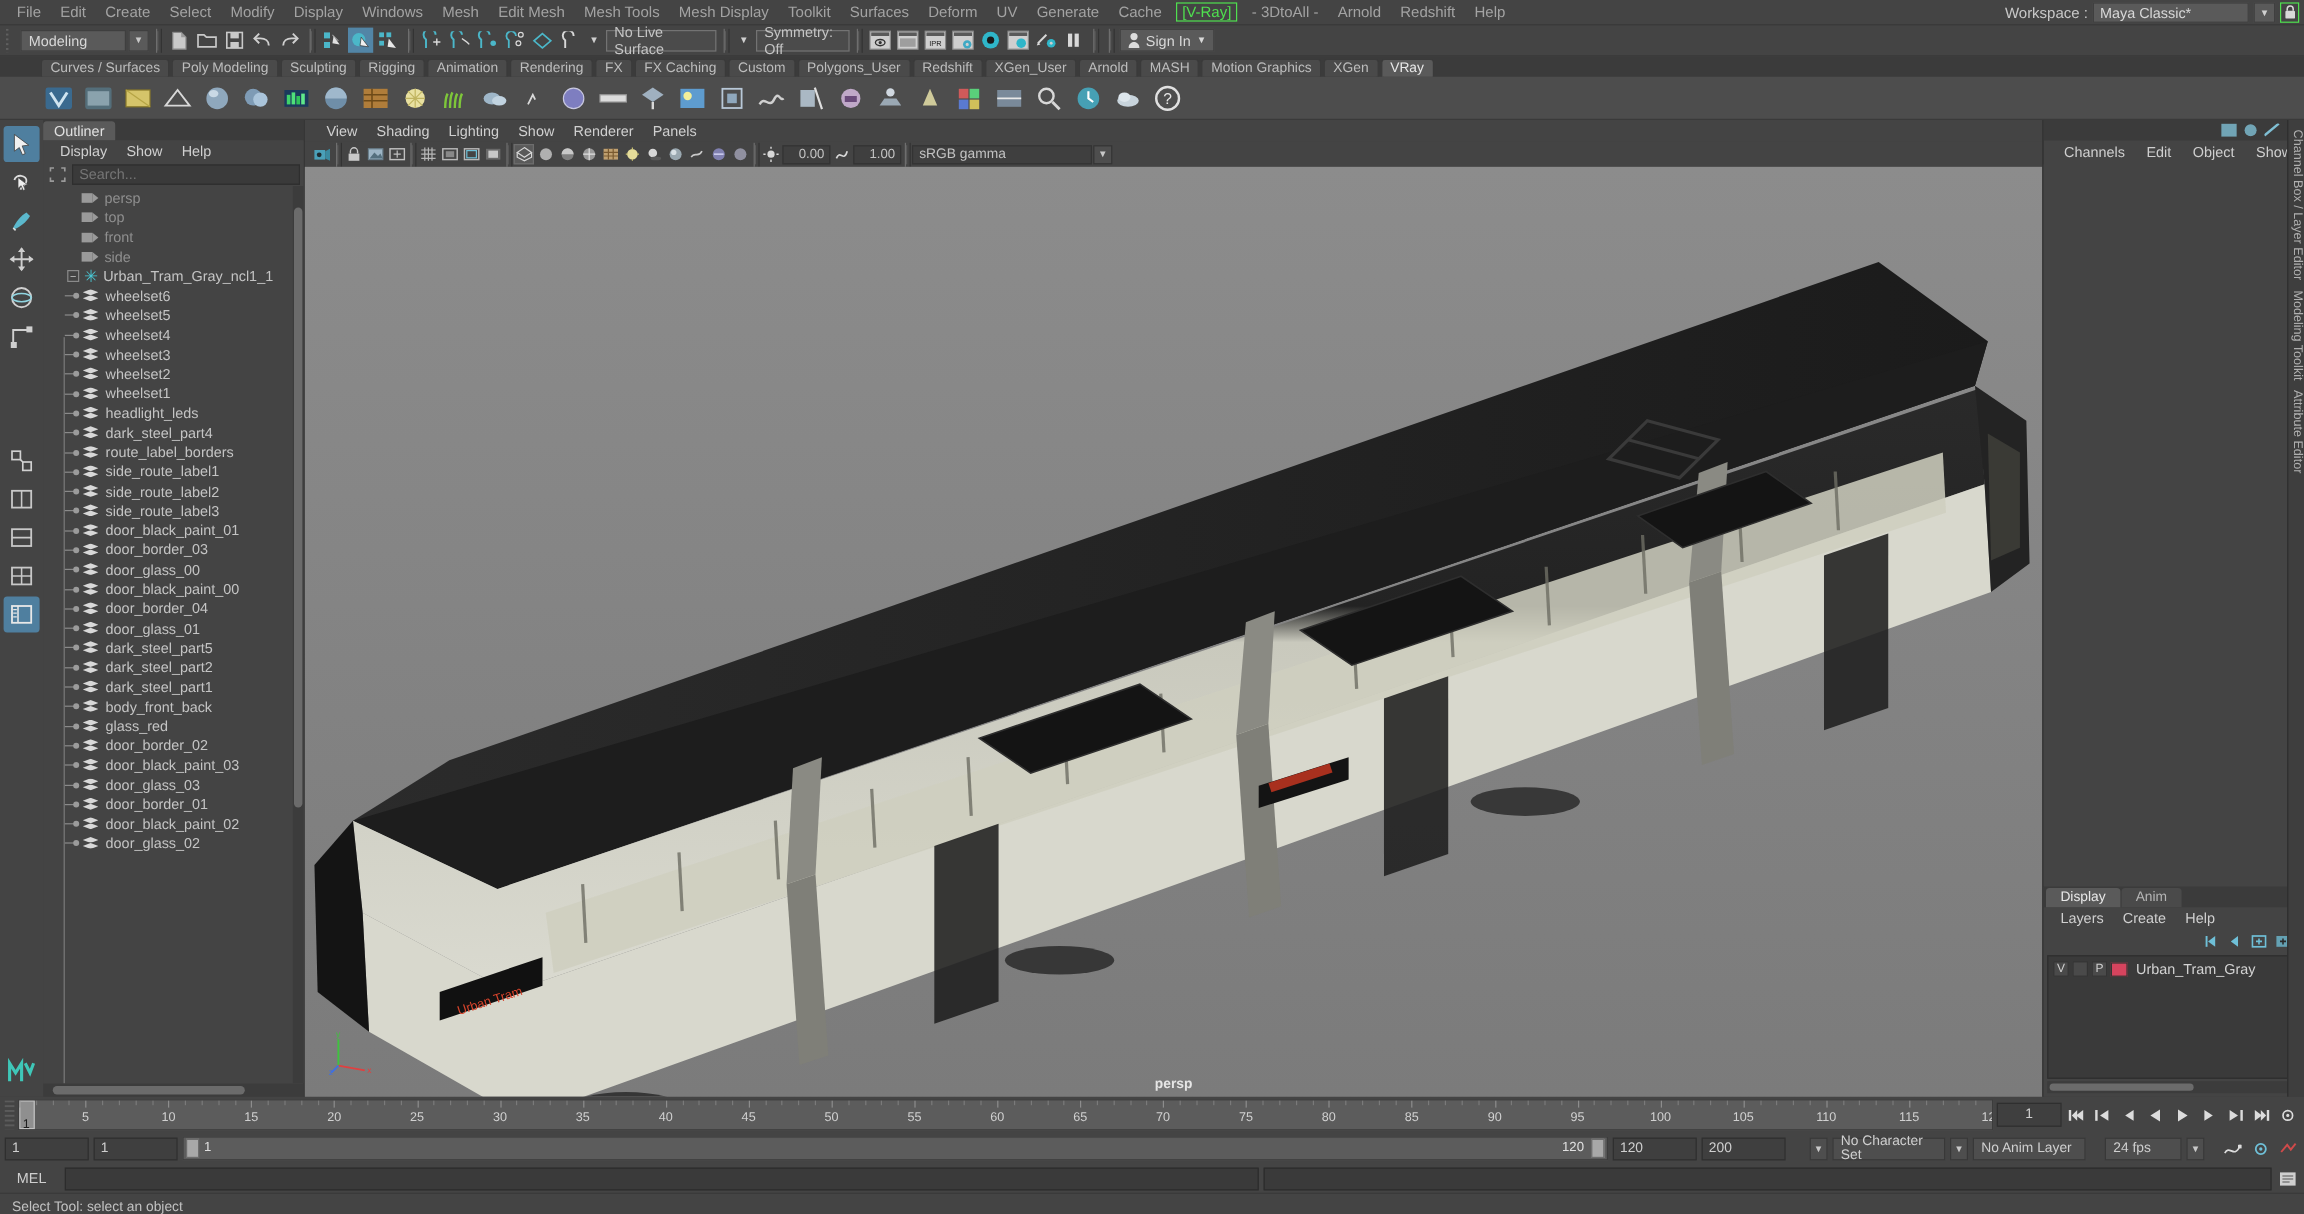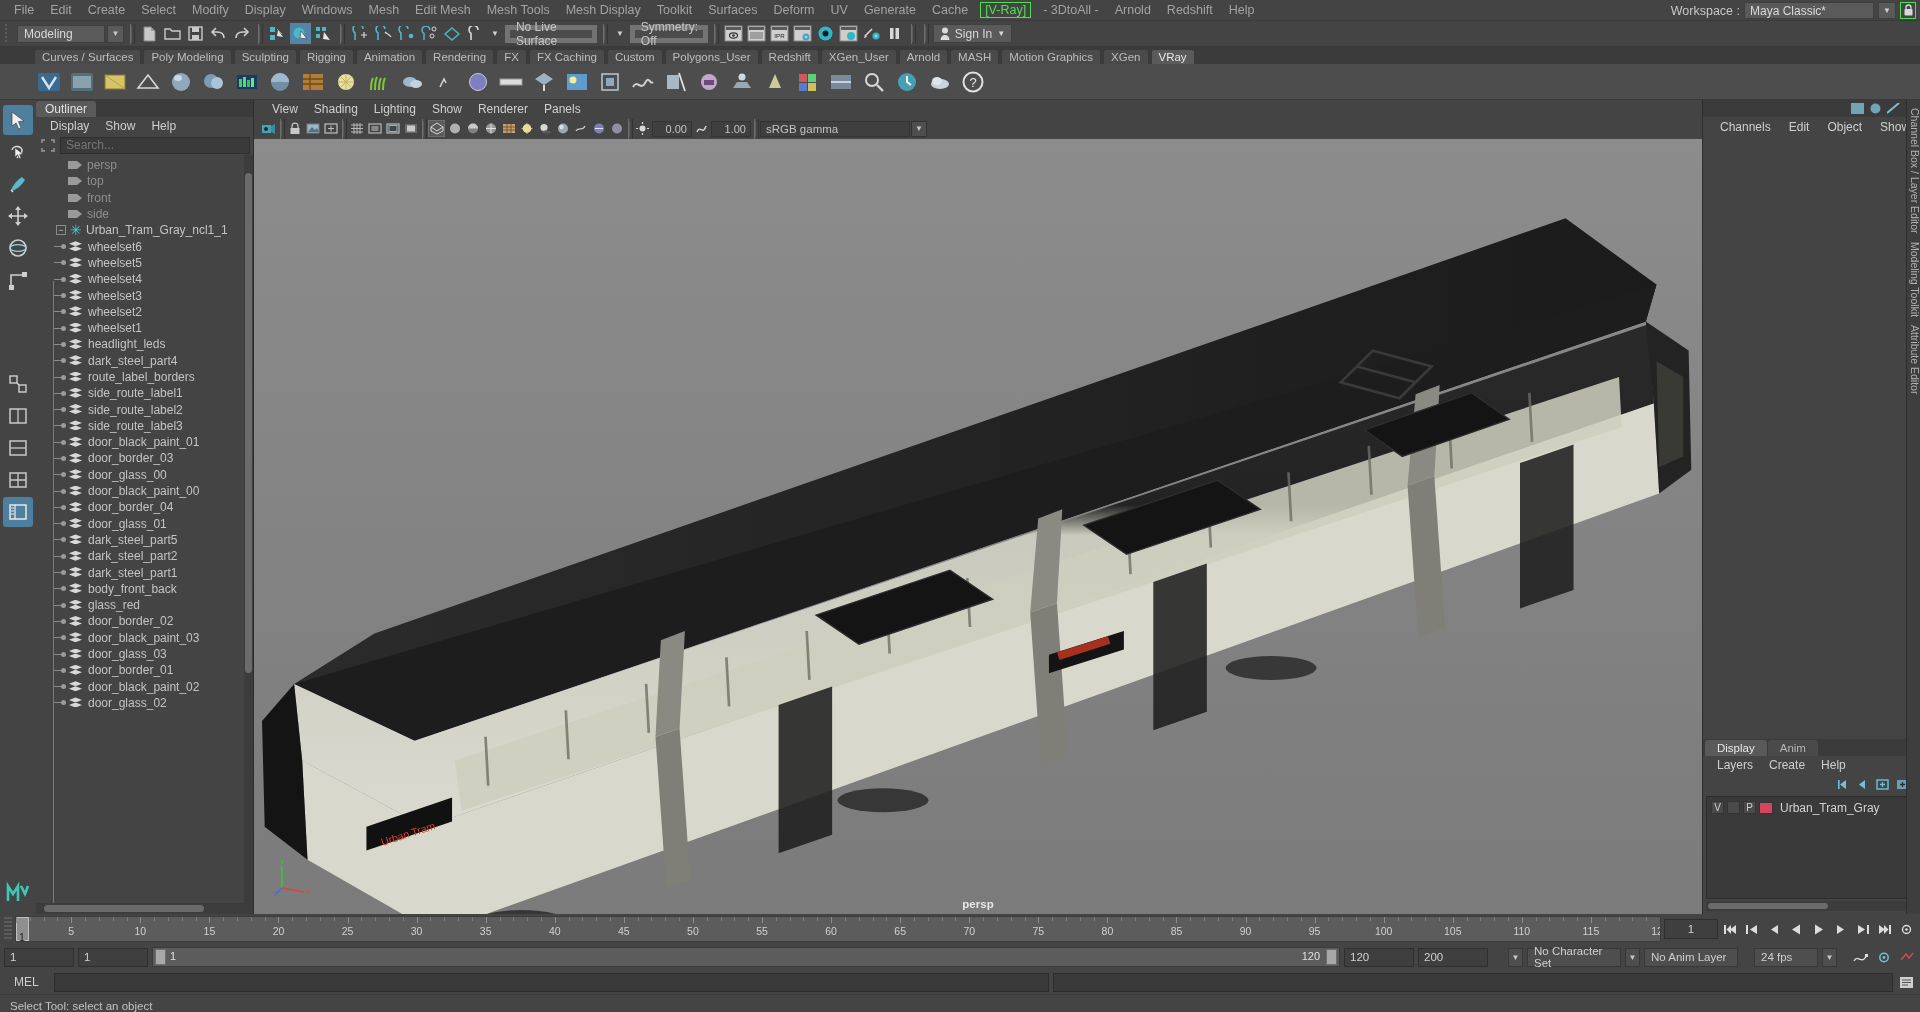--- a/index.html
+++ b/index.html
@@ -52,21 +52,21 @@
   }
   .menuset-arrow{ width:17px; height:18px; background:#5a5a5a; border:1px solid #3f3f3f;
     display:flex; align-items:center; justify-content:center; font-size:8px;}
   .sep{ width:1px; height:16px; background:#5b5b5b; margin:0 5px; position:relative;}
   .sep::after{content:""; position:absolute; left:-1px; top:-2px; width:3px;height:20px;
     border-left:1px solid #6e6e6e; border-right:1px solid #333;}
   .tbtn{ width:21px; height:21px; display:flex; align-items:center; justify-content:center;
     cursor:default; position:relative;}
   .tbtn.sel{ background:#5285a6; }
   .field{
-    height:18px; background:#4b4b4b; border:5px solid #737373; color:#c5c5c5;
+    height:18px; background:#4b4b4b; border:1px solid #737373; color:#c5c5c5;
     display:flex; align-items:center; padding:0 6px; font-size:12px;
   }
   .nolive{ width:92px; }
   .symm{ width:78px; }
   .caret{ font-size:8px; color:#cfcfcf; padding:0 4px;}
   .signin{
     height:19px; background:#5a5a5a; border:1px solid #404040; display:flex;
     align-items:center; gap:5px; padding:0 6px; color:#d8d8d8; font-size:12px;
   }
 

